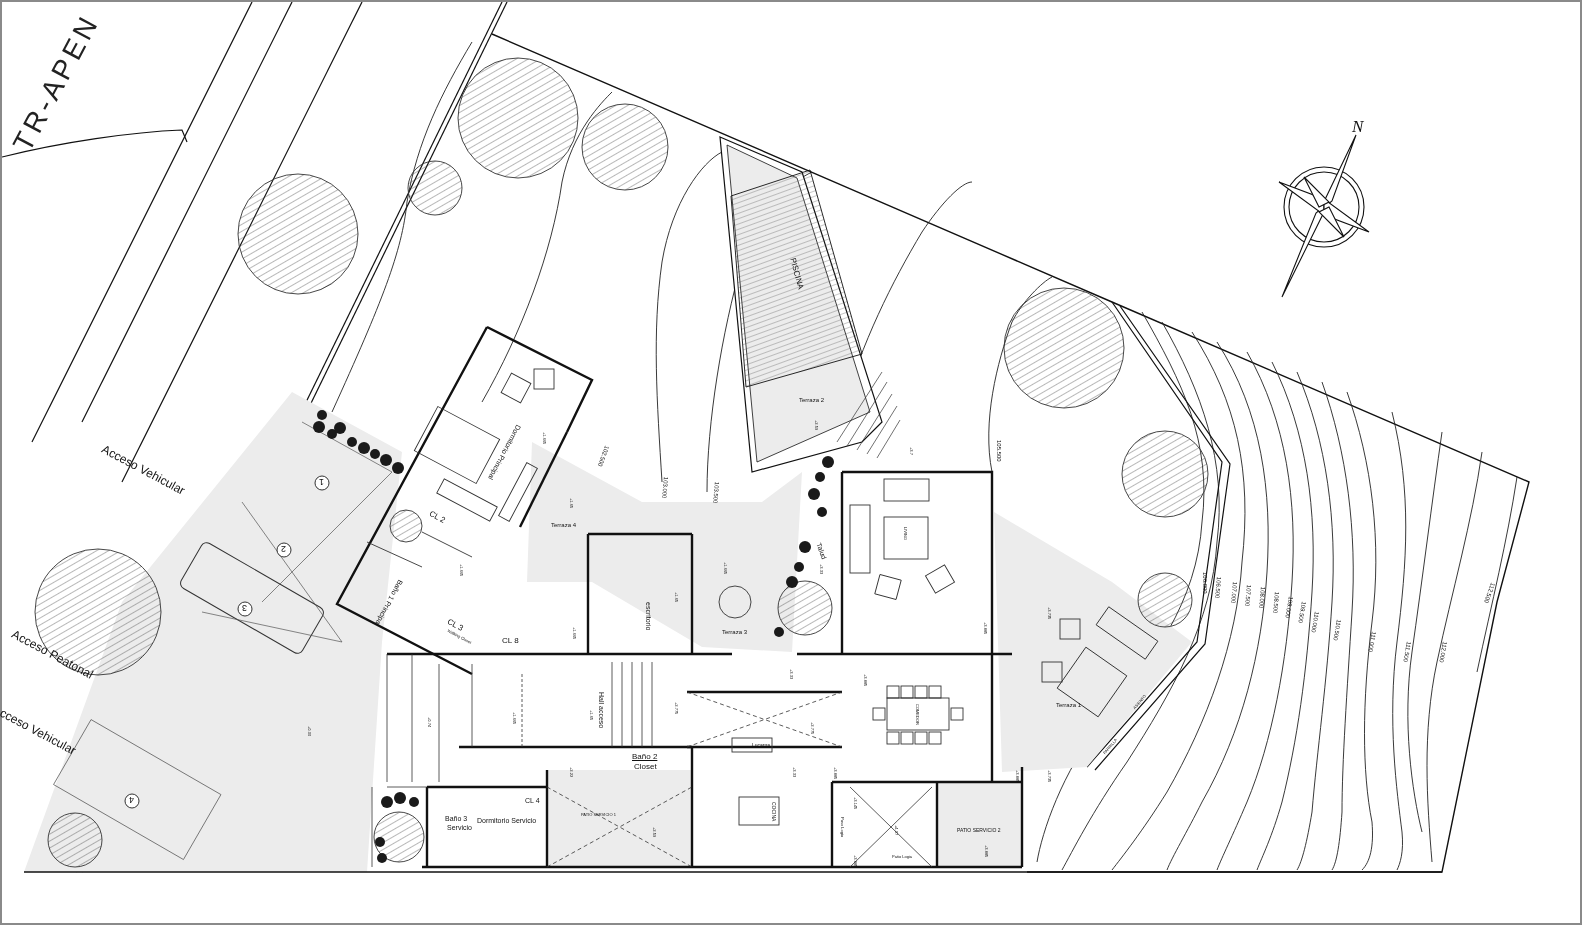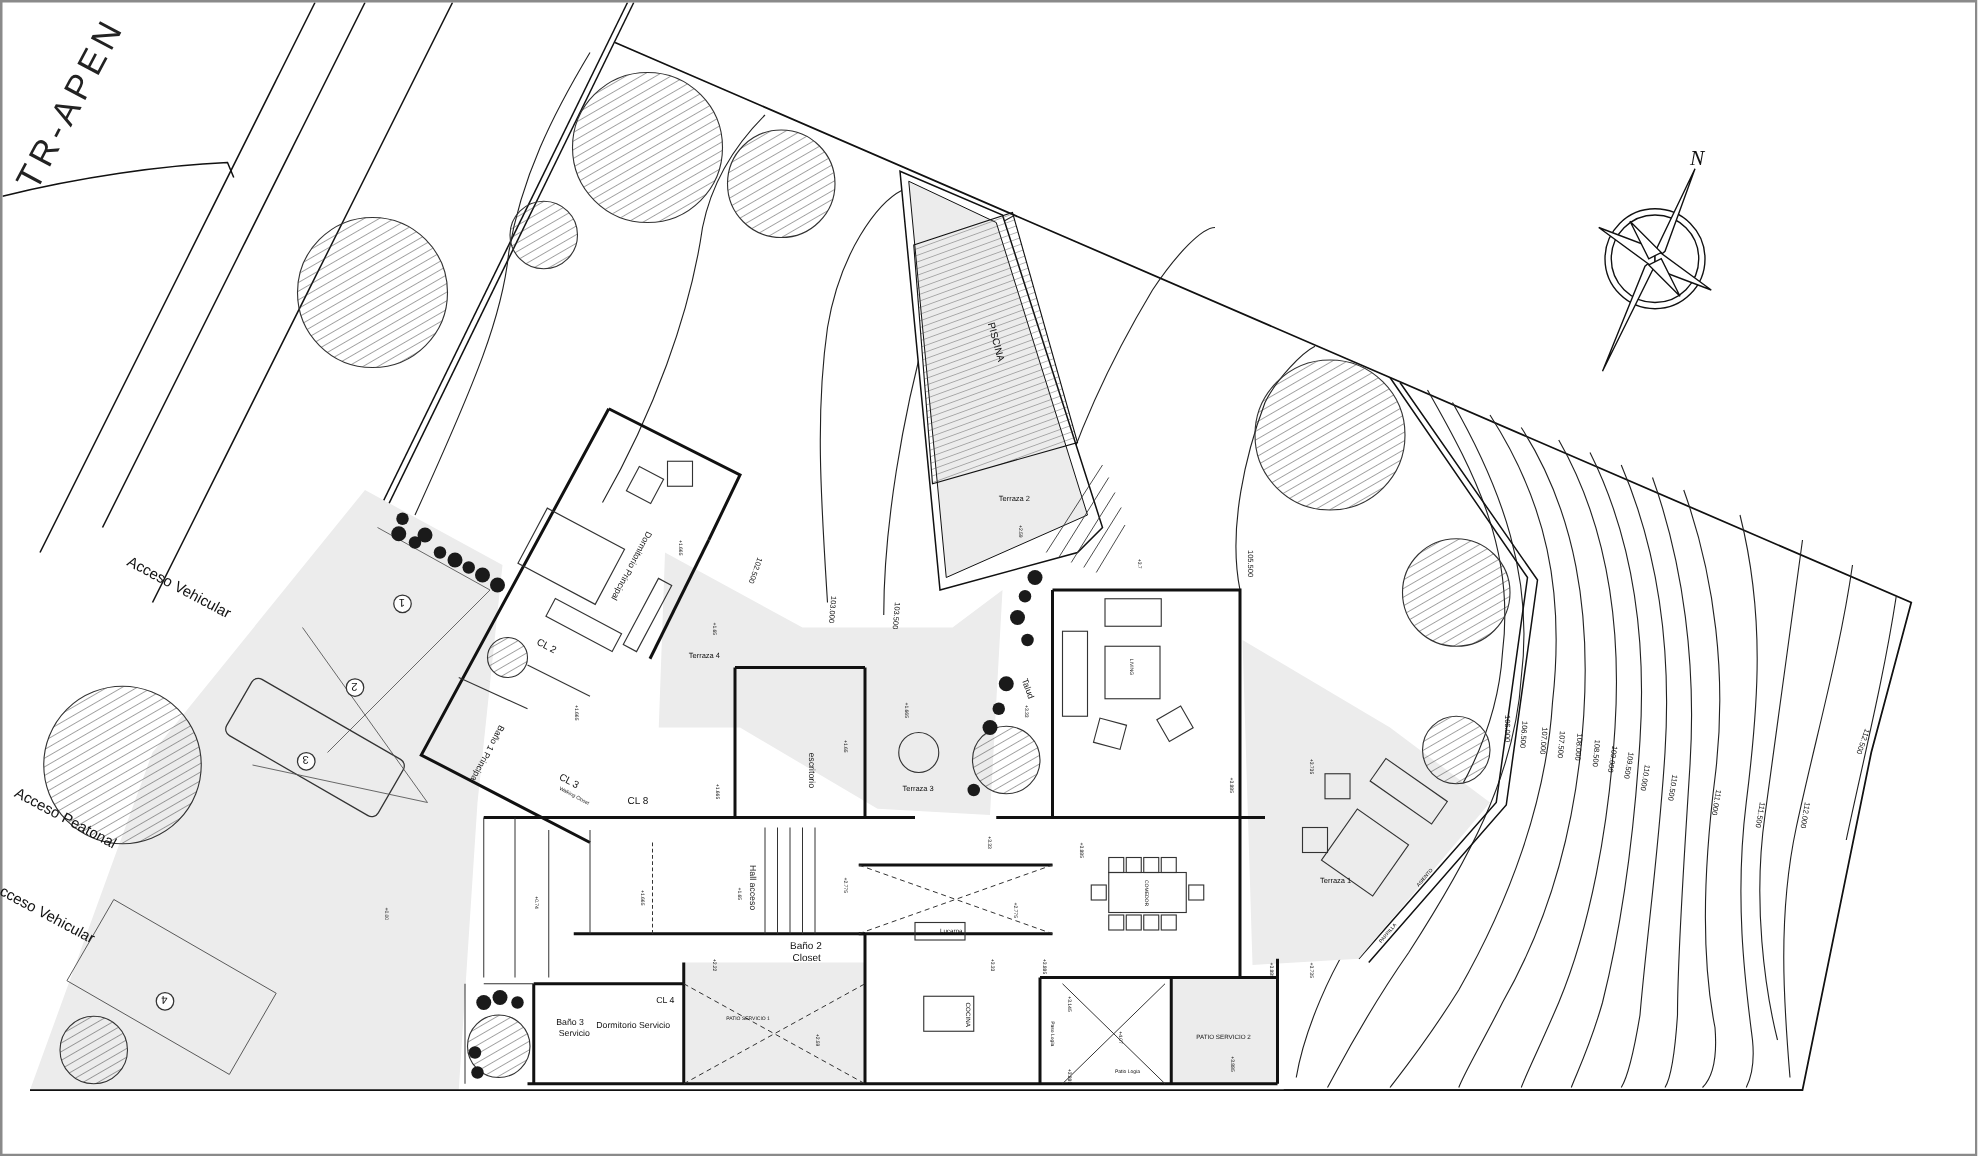--- a/index.html
+++ b/index.html
@@ -276,21 +276,21 @@
 <span class="lbl" style="left:520px;top:425px;font-size:7px;transform:rotate(118deg);">Dormitorio Principal</span>
 <span class="lbl" style="left:402px;top:580px;font-size:7px;transform:rotate(118deg);">Baño 1 Principal</span>
 <span class="lbl" style="left:430px;top:507px;font-size:8px;transform:rotate(28deg);">CL 2</span>
 <span class="lbl" style="left:448px;top:615px;font-size:8px;transform:rotate(28deg);">CL 3</span>
 <span class="lbl" style="left:447px;top:626px;font-size:4px;transform:rotate(28deg);">Walking Closet</span>
 <span class="lbl" style="left:500px;top:634px;font-size:8px;">CL 8</span>
 <span class="lbl" style="left:650px;top:600px;font-size:7px;transform:rotate(90deg);">escritorio</span>
 <span class="lbl" style="left:906px;top:525px;font-size:4px;transform:rotate(90deg);">LIVING</span>
 <span class="lbl" style="left:918px;top:702px;font-size:4px;transform:rotate(90deg);">COMEDOR</span>
 <span class="lbl" style="left:603px;top:690px;font-size:7px;transform:rotate(90deg);">Hall acceso</span>
-<span class="lbl" style="left:630px;top:750px;font-size:8px;">Baño 2</span>
+<span class="lbl" style="left:630px;top:750px;font-size:8px;text-decoration:underline;">Baño 2</span>
 <span class="lbl" style="left:632px;top:760px;font-size:8px;">Closet</span>
 <span class="lbl" style="left:775px;top:800px;font-size:5px;transform:rotate(90deg);">COCINA</span>
 <span class="lbl" style="left:750px;top:740px;font-size:5px;">Lucarna</span>
 <span class="lbl" style="left:443px;top:813px;font-size:7px;">Baño 3</span>
 <span class="lbl" style="left:445px;top:822px;font-size:7px;">Servicio</span>
 <span class="lbl" style="left:475px;top:815px;font-size:7px;">Dormitorio Servicio</span>
 <span class="lbl" style="left:523px;top:795px;font-size:7px;">CL 4</span>
 <span class="lbl" style="left:579px;top:810px;font-size:4px;">PATIO SERVICIO 1</span>
 <span class="lbl" style="left:955px;top:825px;font-size:5px;">PATIO SERVICIO 2</span>
 <span class="lbl" style="left:890px;top:852px;font-size:4px;">Patio Logia</span>

